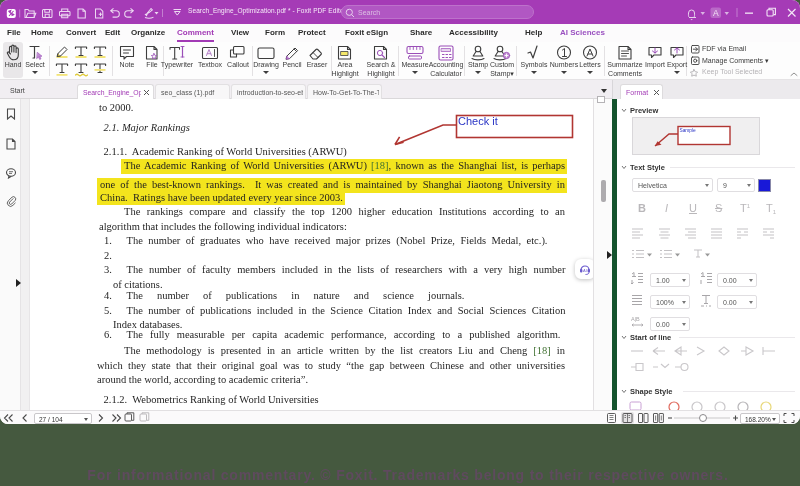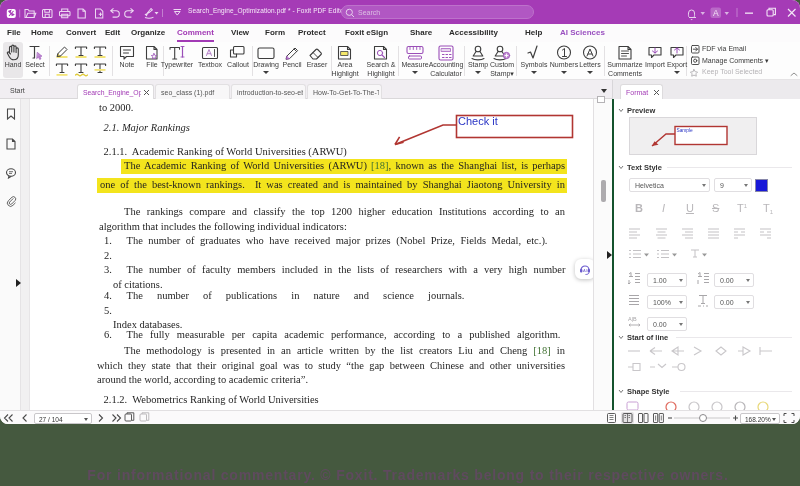--- a/index.html
+++ b/index.html
@@ -10,21 +10,21 @@
 #titlebar { position:absolute; left:0; top:0; width:800px; height:24px; background:#a53bb6; }
 #menubar { position:absolute; left:0; top:24px; width:800px; height:18px; background:#fcfbfc; }
 .menuitem { position:absolute; top:4px; font-size:8px; font-weight:bold; color:#2b2b2b; white-space:nowrap; }
 #ribbon { position:absolute; left:0; top:42px; width:800px; height:38px; background:#fdfdfd; border-bottom:1px solid #e5e3e5; }
 .rsep { position:absolute; top:4px; width:1px; height:30px; background:#e3e1e3; }
 .rlabel { font-size:7px; color:#3a3a3a; white-space:nowrap; line-height:8.5px; }
 #tabstrip { position:absolute; left:0; top:80px; width:800px; height:19px; background:#f1eef2; border-bottom:1px solid #dad8da; }
 #sidebar { position:absolute; left:0; top:99px; width:21px; height:311px; background:#fafafa; border-right:1px solid #e5e3e5; }
 #docarea { position:absolute; left:21px; top:99px; width:572px; height:311px; background:#ffffff; overflow:hidden; }
 #scrollstrip { position:absolute; left:593px; top:99px; width:19px; height:311px; background:#fbfbfb; border-left:1px solid #e2e0e2; }
-#rightpanel { position:absolute; left:612px; top:99px; width:188px; height:311px; background:#ffffff; border-left:2px solid #14532d; }
+#rightpanel { position:absolute; left:612px; top:99px; width:188px; height:311px; background:#ffffff; border-left:5px solid #14532d; }
 #statusbar { position:absolute; left:0; top:410px; width:800px; height:14px; background:#fbfafb; border-top:1px solid #e2e0e2; }
 .doctext { position:absolute; font-family:"Liberation Serif", serif; font-size:10.5px; color:#1f1f1f; white-space:nowrap; line-height:12px; }
 .hl { background:#f3e41d; padding:1px 2px 2px 3px; }
 .jl { white-space:normal; text-align:justify; text-align-last:justify; word-spacing:-0.5px; }
 .phead { font-size:7.5px; font-weight:bold; color:#333; }
 .combo { position:absolute; background:#fff; border:1px solid #e0dee1; border-radius:2px; font-size:7px; color:#555; }
 .combo .arr { position:absolute; right:3px; top:50%; margin-top:-1px; width:0; height:0; border-left:2.5px solid transparent; border-right:2.5px solid transparent; border-top:3px solid #777; }
 .gicon { color:#b9b7ba; }
 </style>
 </head>
@@ -306,31 +306,33 @@
     <div class="abs" style="left:0;top:0;width:9px;height:311px;background:#f1f0f1;border-right:1px solid #e7e5e7;"></div>
     <div class="doctext" style="left:78px;top:3px;">to 2000.</div>
     <div class="doctext" style="left:82.5px;top:23px;font-style:italic;">2.1. Major Rankings</div>
     <div class="doctext" style="left:82.5px;top:46.5px;">2.1.1.&nbsp; Academic Ranking of World Universities (ARWU)</div>
     <div class="doctext jl" style="left:100px;top:60px;width:446px;">
         <span class="hl" style="display:block">The Academic Ranking of World Universities (ARWU) <span style="color:#3f7030">[18]</span>, known as the Shanghai list, is perhaps</span>
       </div>
     <div class="doctext jl" style="left:76px;top:78.5px;width:470px;">
         <span class="hl" style="display:block">one of the best-known rankings. &nbsp;It was created and is maintained by Shanghai Jiaotong University in</span>
       </div>
+    <div class="doctext" style="left:76px;top:93px;"><span class="hl">China. &nbsp;Ratings have been updated every year since 2003.</span></div>
     <div class="doctext jl" style="left:103px;top:107px;width:441px;">The rankings compare and classify the top 1200 higher education Institutions according to an</div>
     <div class="doctext" style="left:78px;top:121.5px;">algorithm that includes the following individual indicators:</div>
     <div class="doctext" style="left:83px;top:136px;">1.</div>
     <div class="doctext jl" style="left:105.5px;top:136px;width:421px;">The number of graduates who have received major prizes (Nobel Prize, Fields Medal, etc.).</div>
     <div class="doctext" style="left:83px;top:150.5px;">2.</div>
     <div class="doctext" style="left:83px;top:165px;">3.</div>
     <div class="doctext jl" style="left:105.5px;top:165px;width:439px;">The number of faculty members included in the lists of researchers with a very high number</div>
     <div class="doctext" style="left:92px;top:179.5px;">of citations.</div>
     <div class="doctext" style="left:83px;top:191px;">4.</div>
     <div class="doctext jl" style="left:105.5px;top:191px;width:338px;">The number of publications in nature and science journals.</div>
     <div class="doctext" style="left:83px;top:205.5px;">5.</div>
+    <div class="doctext jl" style="left:105.5px;top:205.5px;width:439px;">The number of publications included in the Science Citation Index and Social Sciences Citation</div>
     <div class="doctext" style="left:92px;top:220px;">Index databases.</div>
     <div class="doctext" style="left:83px;top:230px;">6.</div>
     <div class="doctext jl" style="left:105.5px;top:230px;width:434px;">The fully measurable per capita academic performance, according to a published algorithm.</div>
     <div class="doctext jl" style="left:103px;top:246px;width:441px;">The methodology is presented in an article written by the list creators Liu and Cheng <span style="color:#3f7030">[18]</span> in</div>
     <div class="doctext jl" style="left:76px;top:260.5px;width:468px;">which they state that their original goal was to study “the gap between Chinese and other universities</div>
     <div class="doctext" style="left:76px;top:275px;">around the world, according to academic criteria”.</div>
     <div class="doctext" style="left:82.5px;top:295px;">2.1.2.&nbsp; Webometrics Ranking of World Universities</div>
     <svg class="abs" style="left:370px;top:10px" width="210" height="50" viewBox="0 0 210 50" fill="none">
       <rect x="65.5" y="6.5" width="116" height="22" stroke="#b13632" stroke-width="1.6"></rect>
       <path d="M65.5 16 h-13.5 L4 35.5" stroke="#b13632" stroke-width="1.6"></path>

